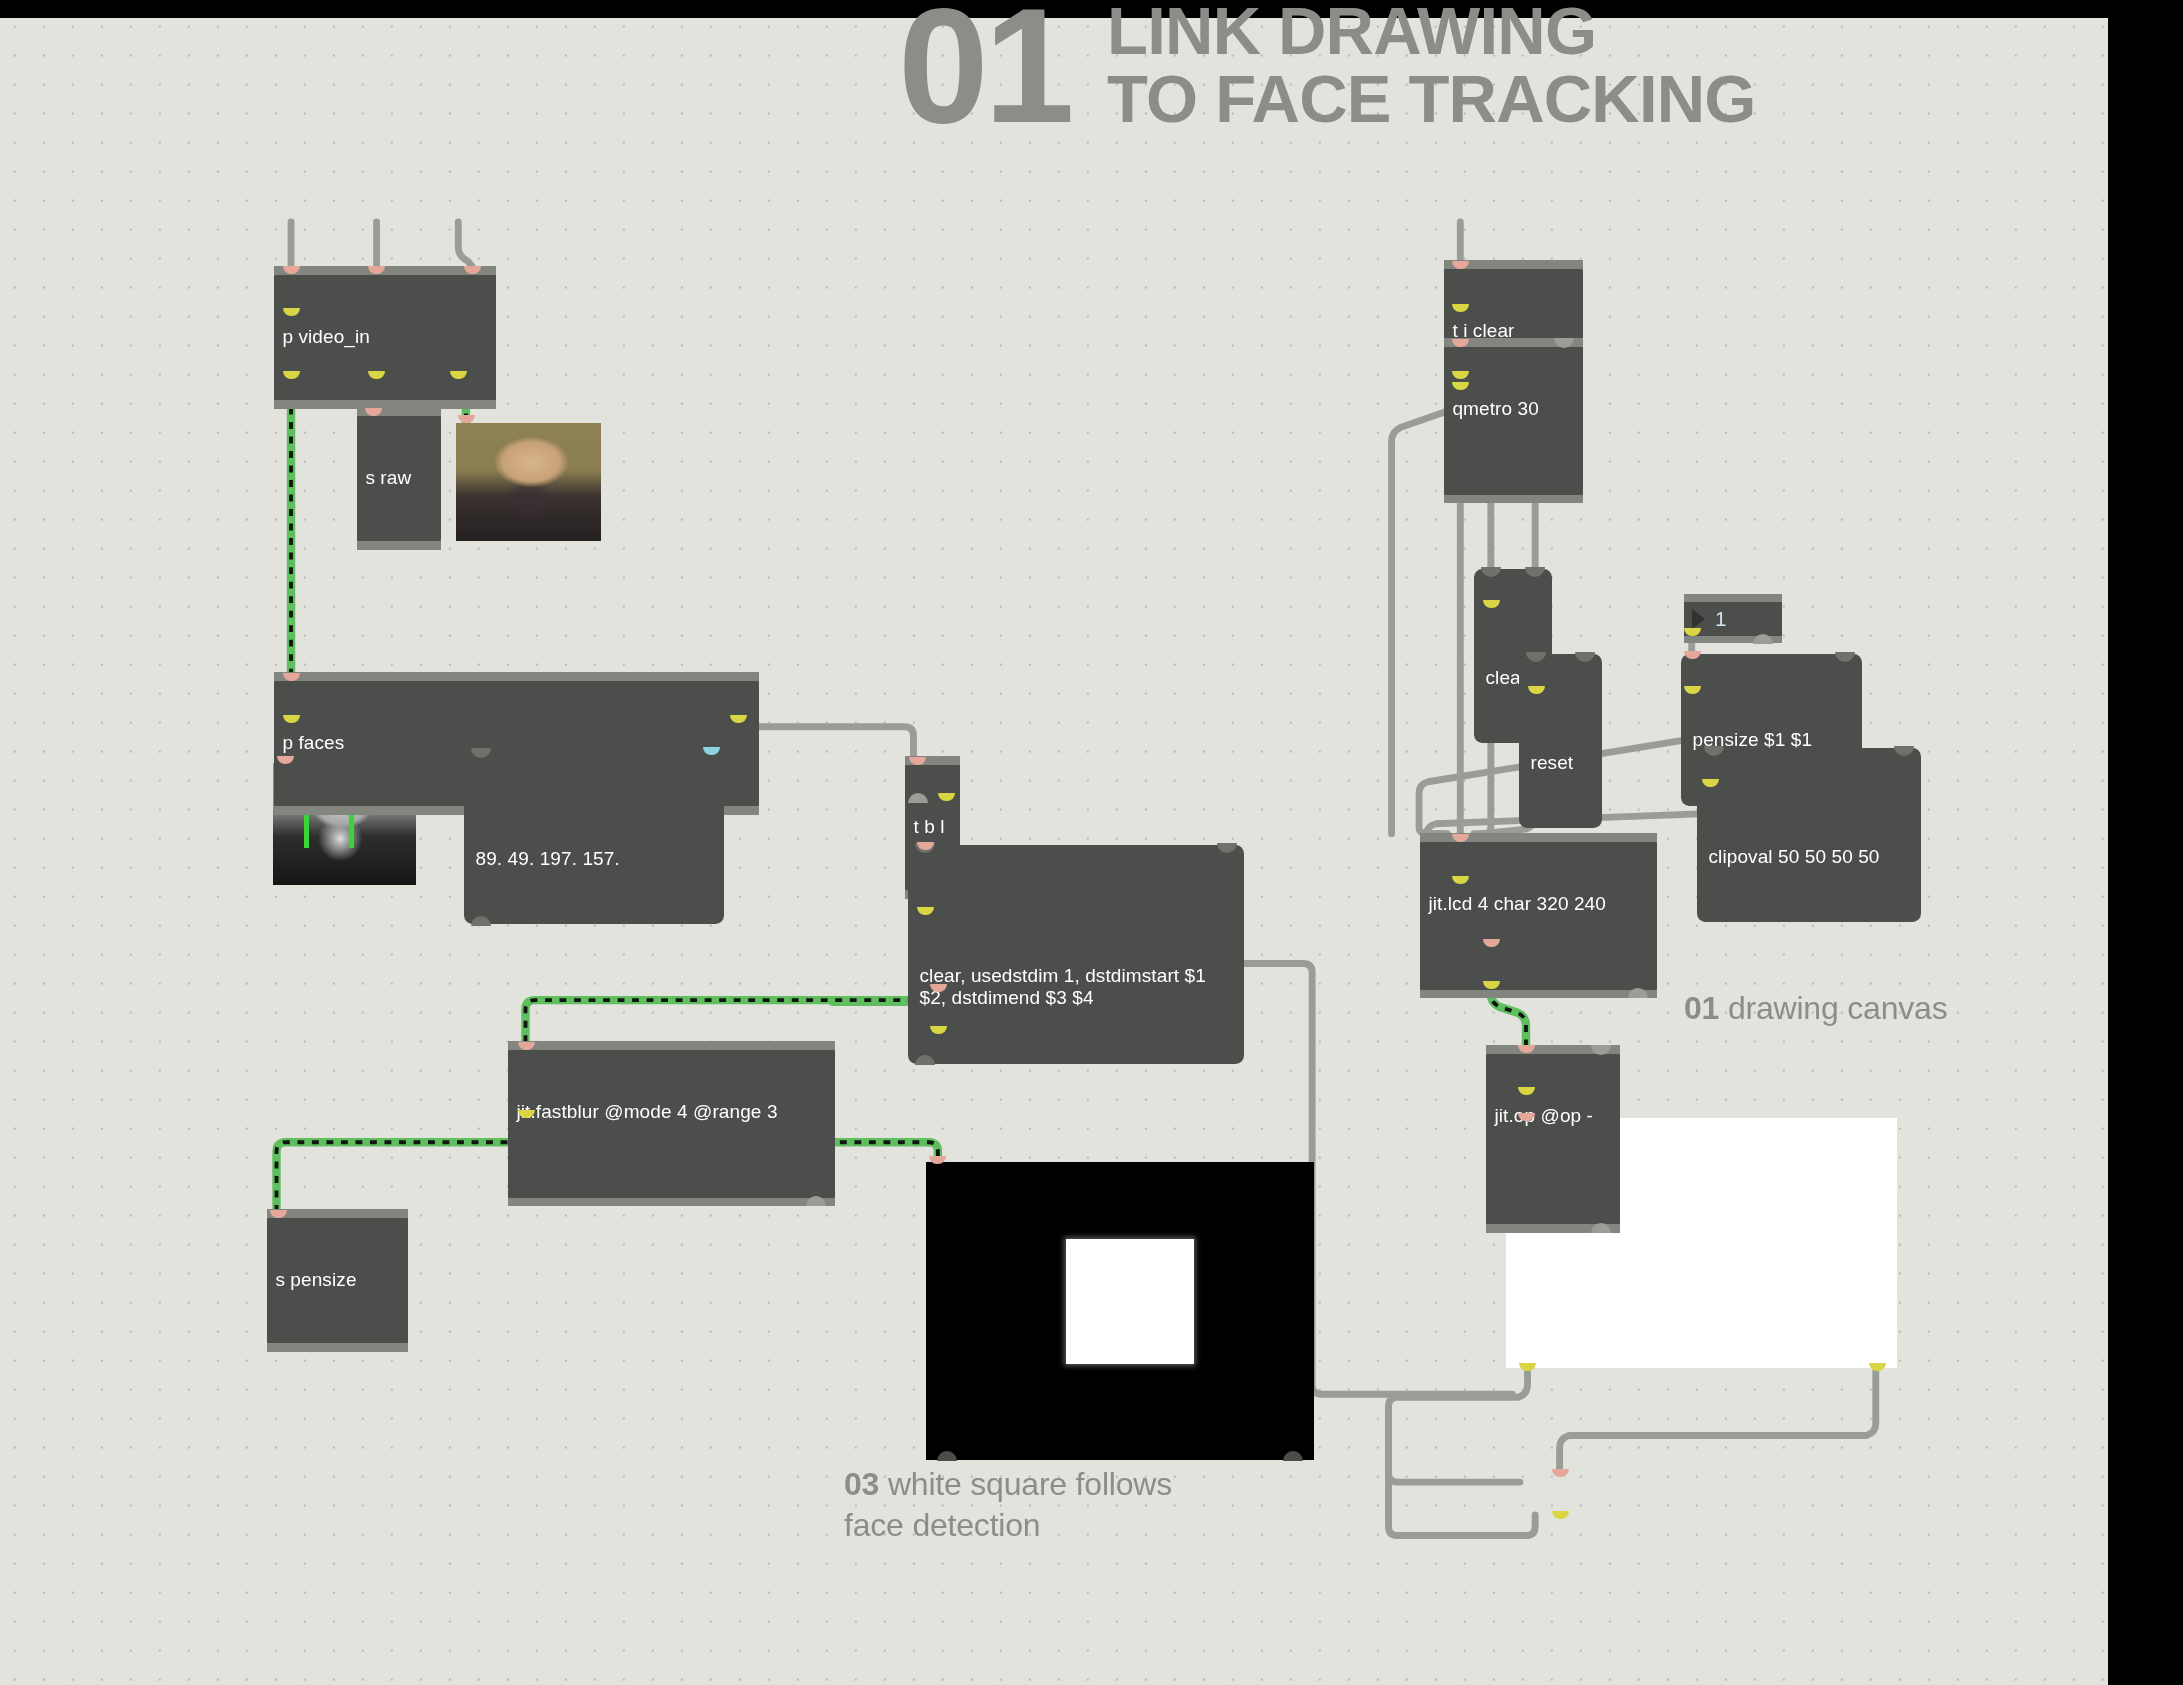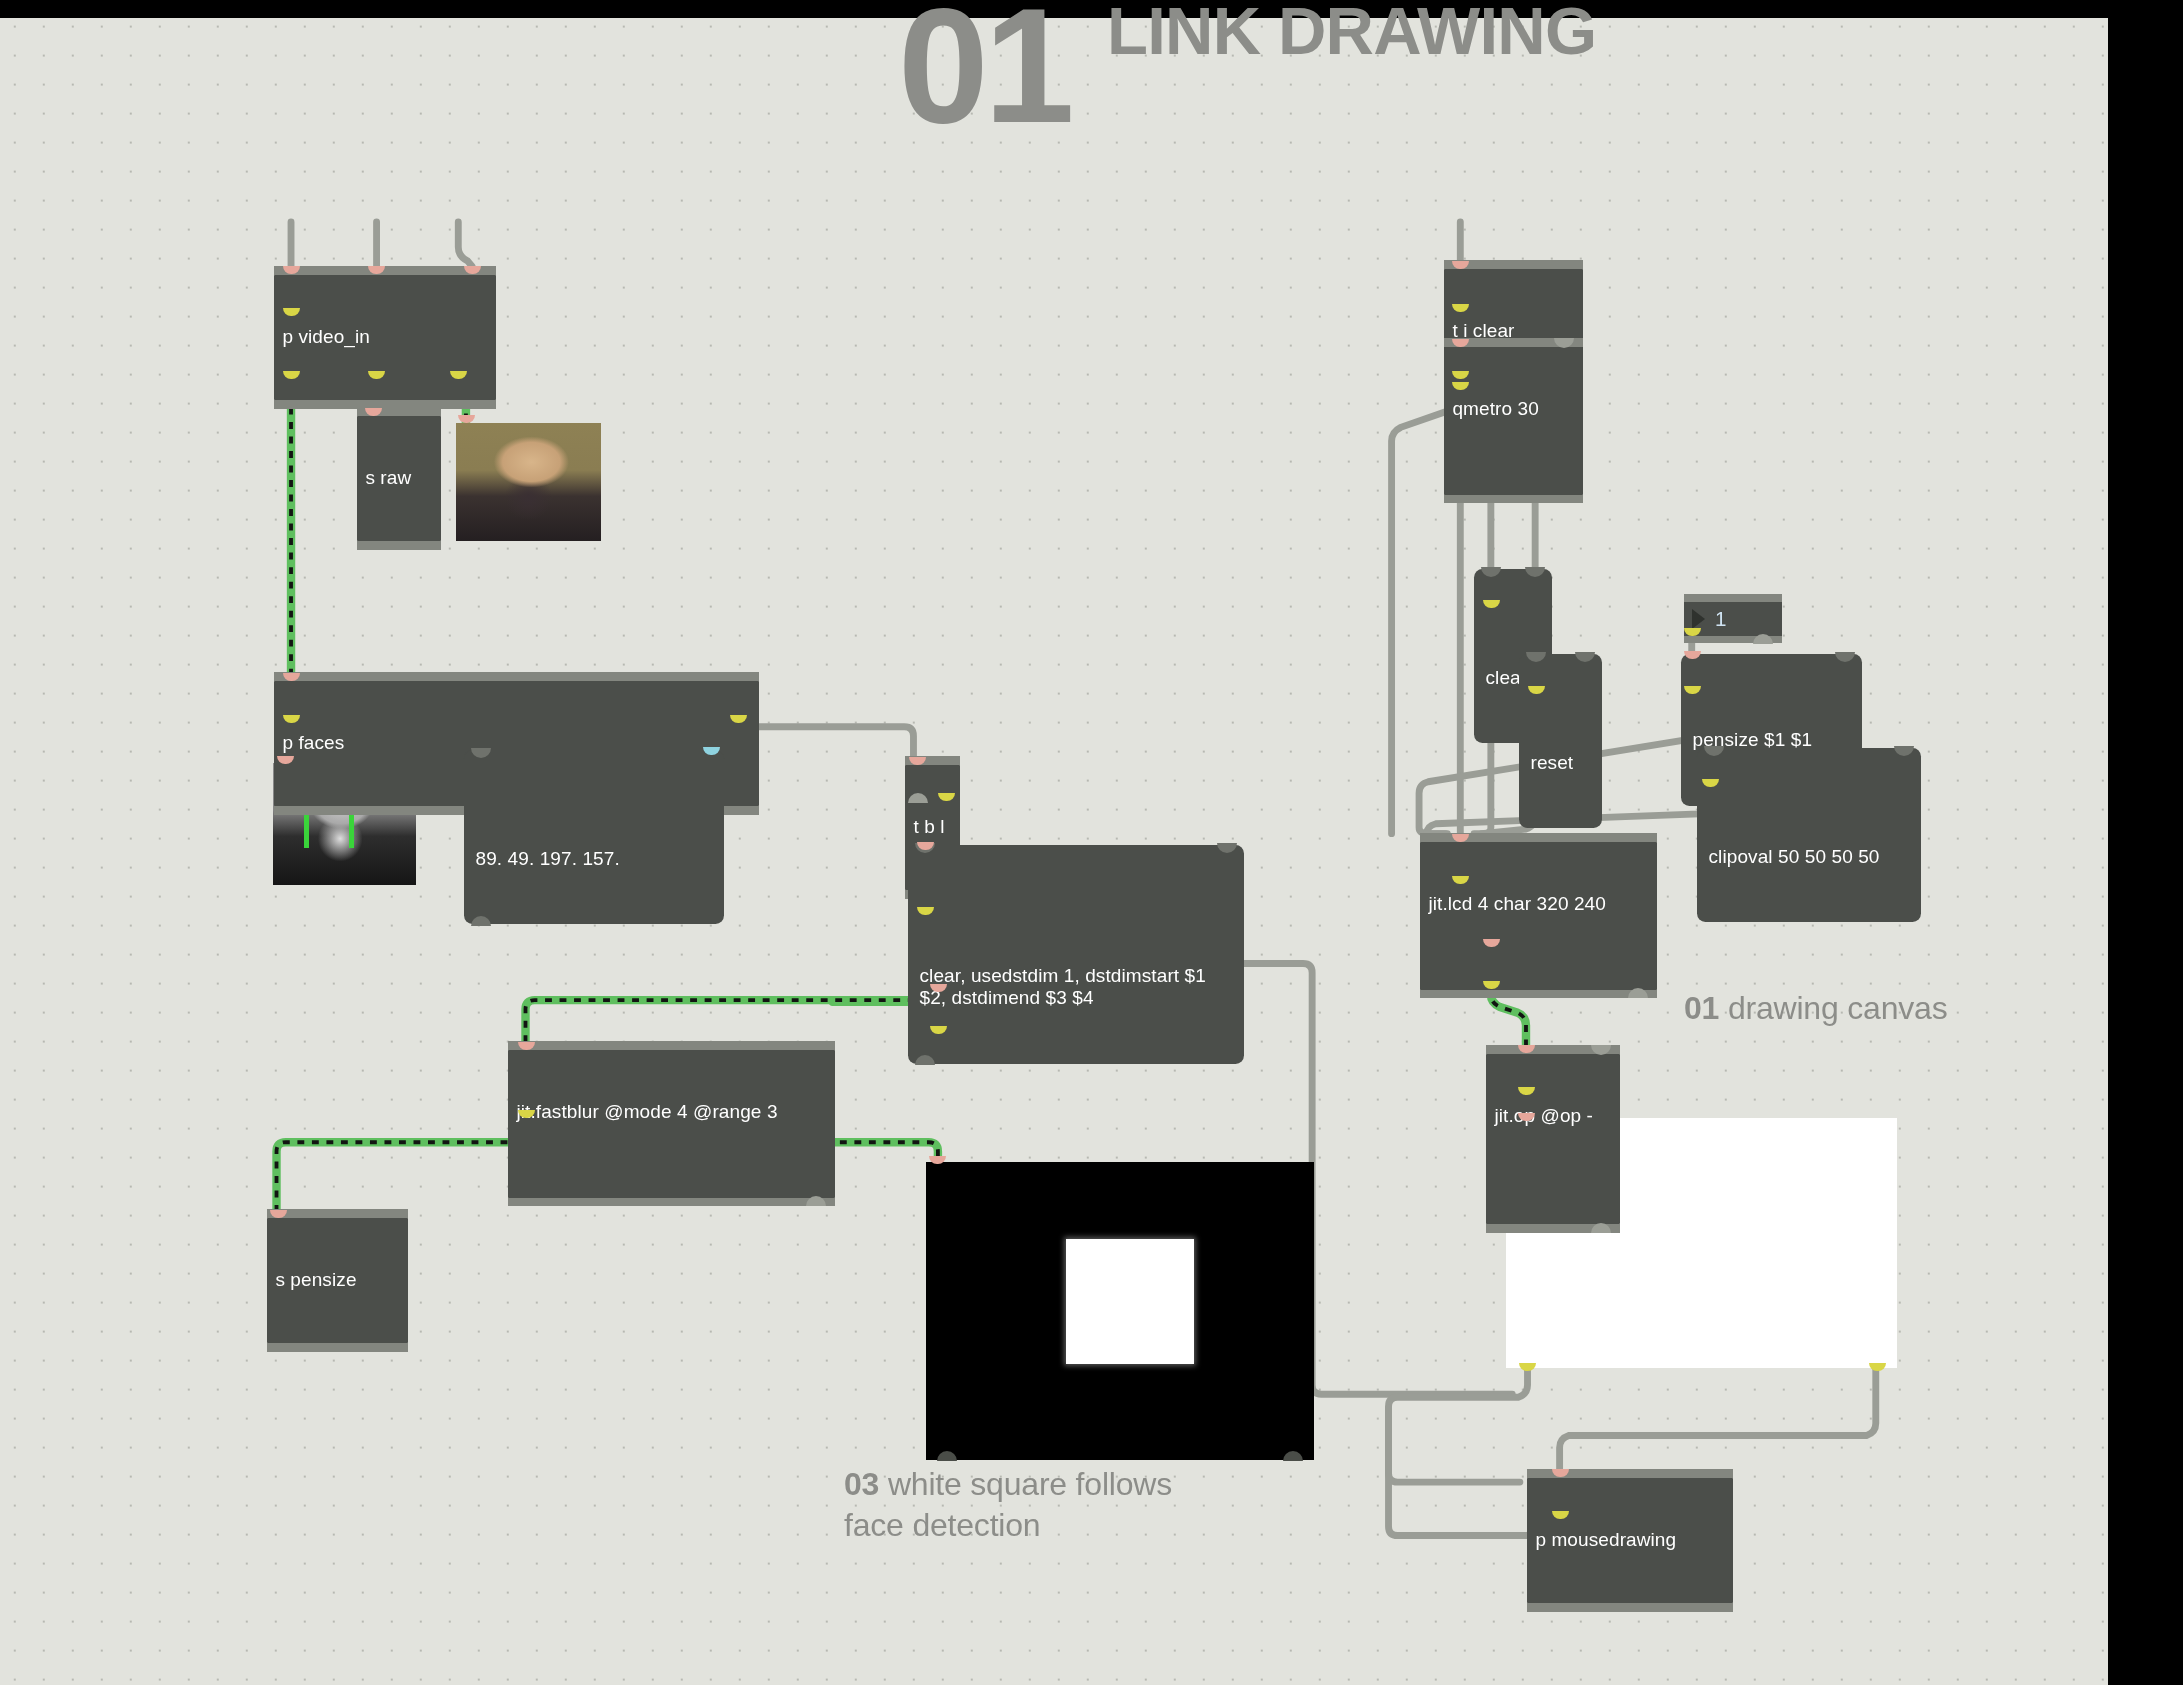--- a/index.html
+++ b/index.html
@@ -420,39 +420,37 @@
       <div class="nub bot" style="right:9.2px;"></div>
     </div>
     <div class="port in" style="left:1518px;top:1027px;"></div>
     <div class="port out" style="left:1518px;top:1069px;"></div>
 
     <div class="display" style="left:1506px;top:1100px;width:391px;height:250px;background:#fff;"></div>
     <div class="port in" style="left:1518px;top:1095px;"></div>
     <div class="port out" style="left:1519px;top:1345px;"></div>
     <div class="port out" style="left:1869px;top:1345px;"></div>
 
-    <div class="obj box" style="left:1527px;top:1460px;width:206px;">
-      <div class="inner">p mousedrawing</div>
-    </div>
     <div class="port in" style="left:1552px;top:1451px;"></div>
     <div class="port out" style="left:1552px;top:1493px;"></div>
 
     <div class="comment" style="left:1684px;top:970px;white-space:nowrap;">
       <b>01</b><span> drawing canvas</span>
     </div>
 
     <div class="comment" style="left:844px;top:1446px;white-space:nowrap;">
       <b>03</b><span> white square follows</span><br>
       <span>face detection</span>
     </div>
 
 
   </div>
 
   <div id="title-block">
     <div id="title-number">01</div>
     <div id="title-lines">
       <div>LINK DRAWING</div>
+      <div>TO FACE TRACKING</div>
     </div>
   </div>
 
 </div>
 
 
 </body></html>

